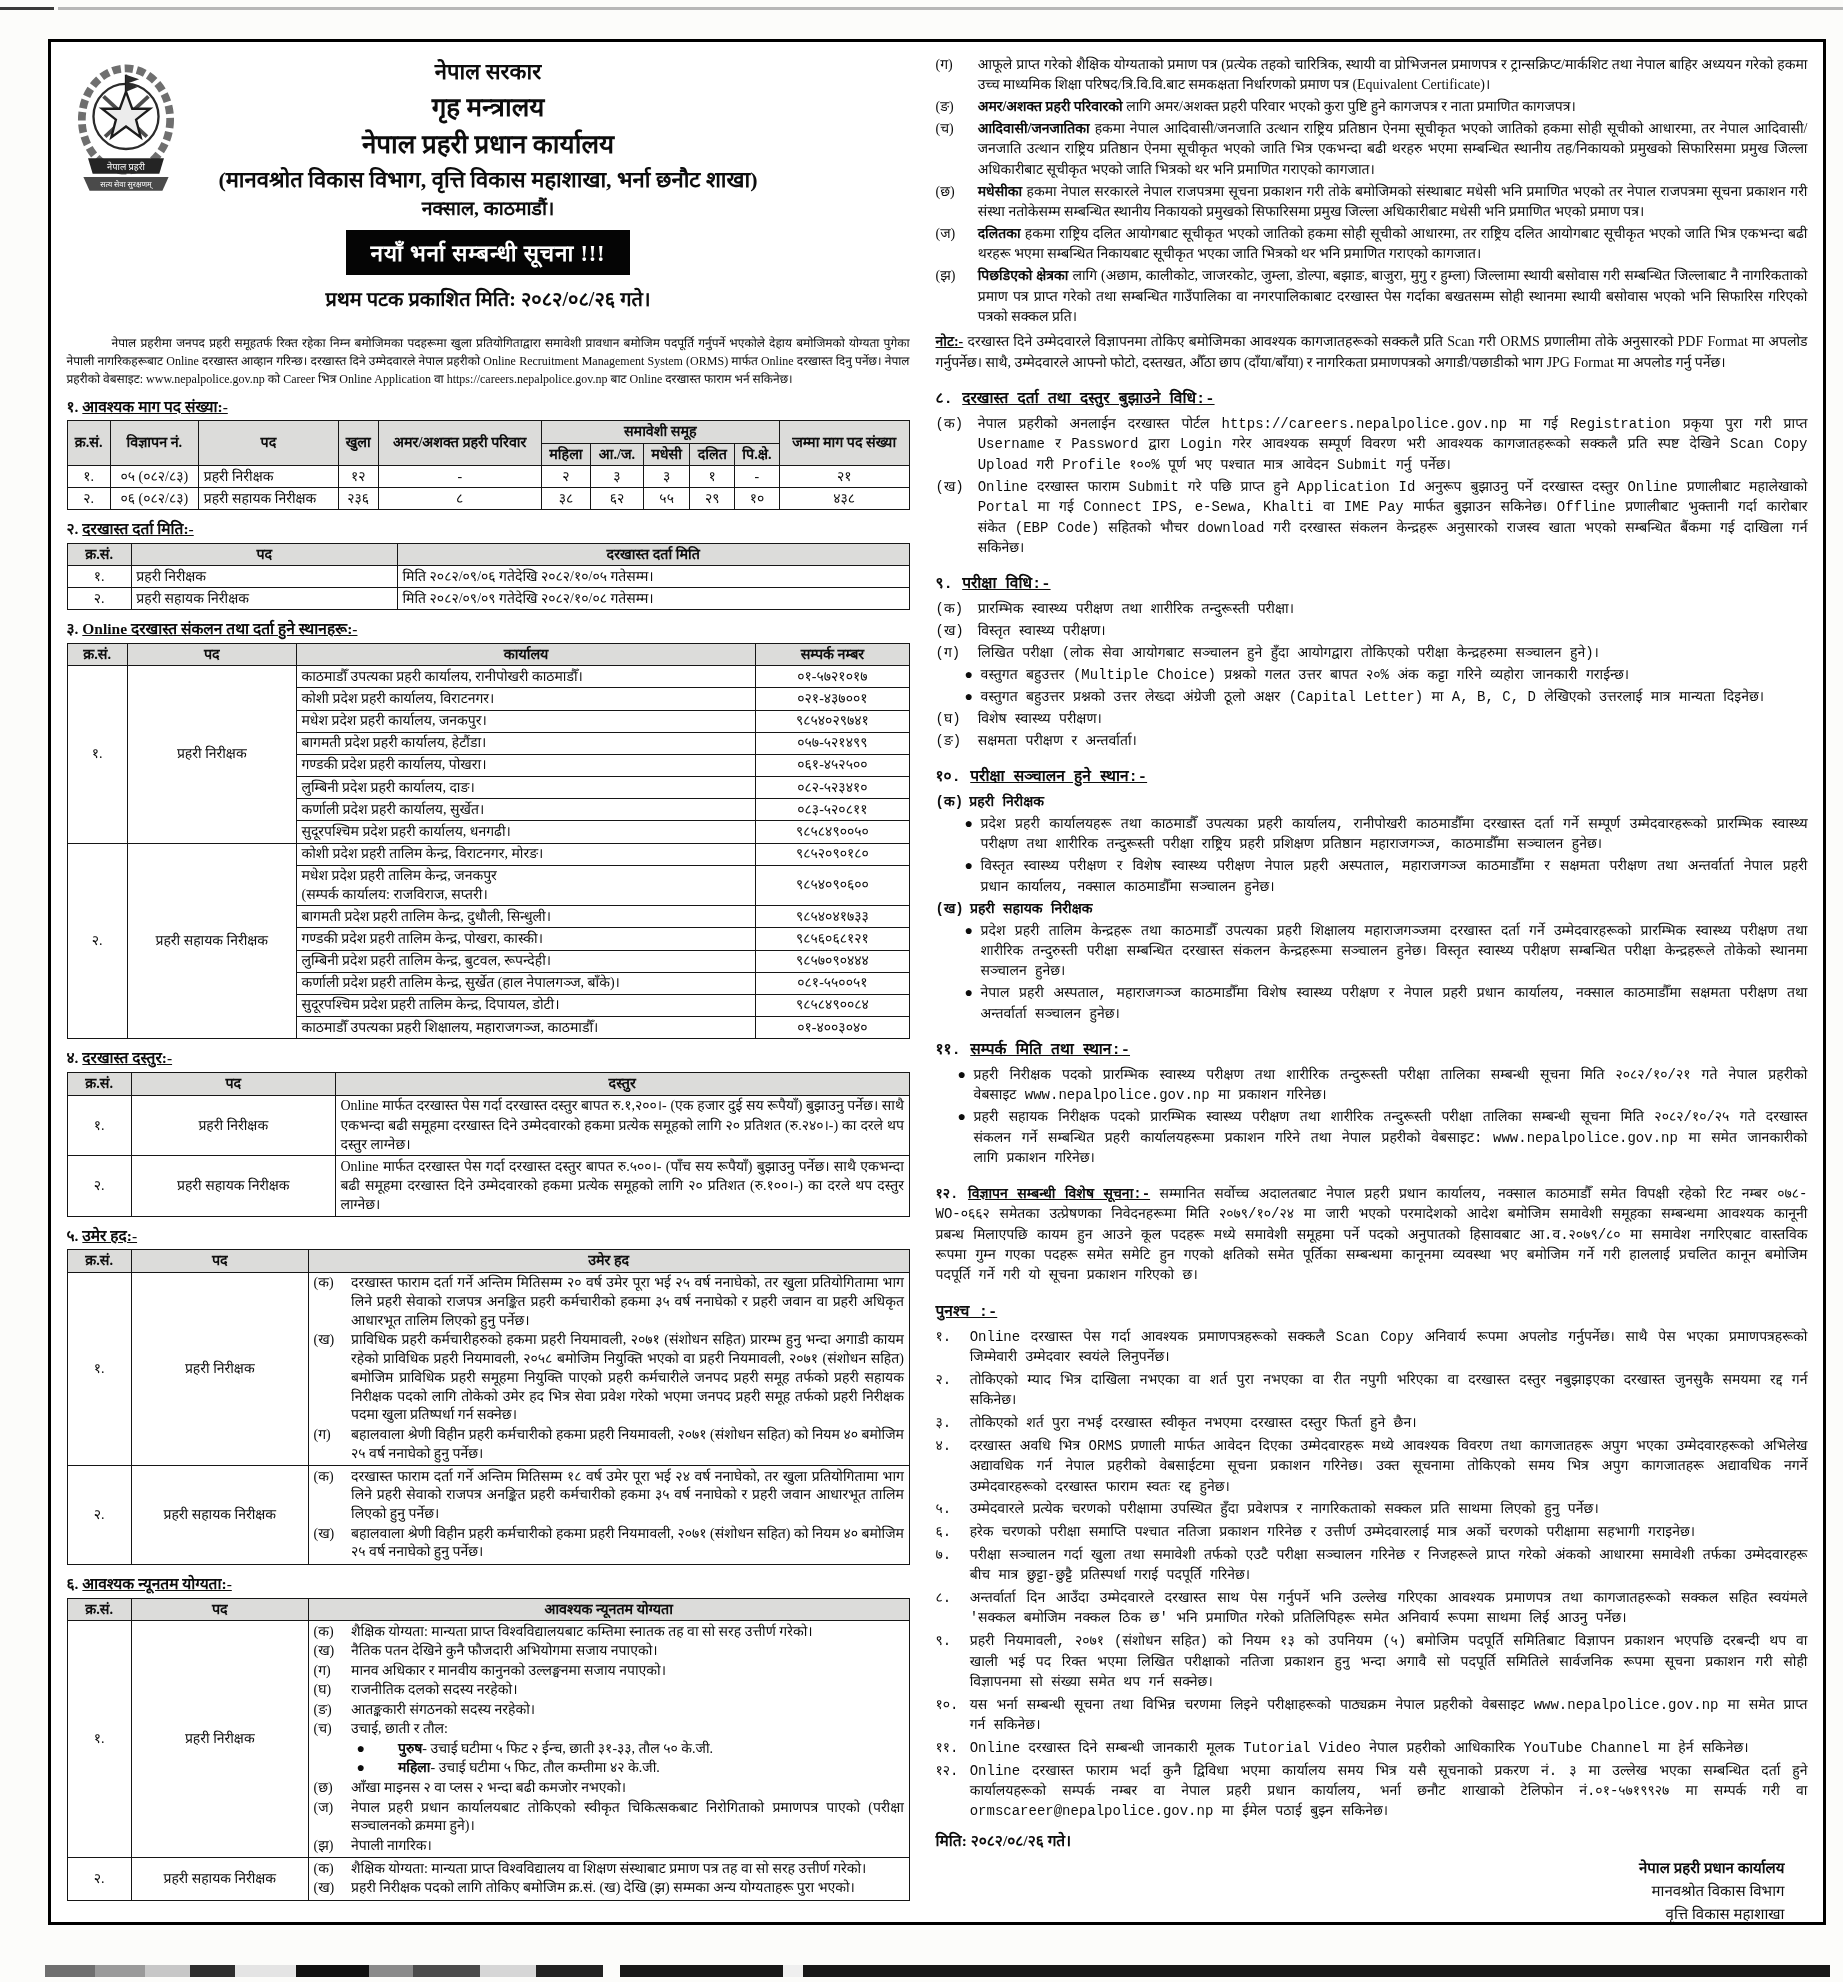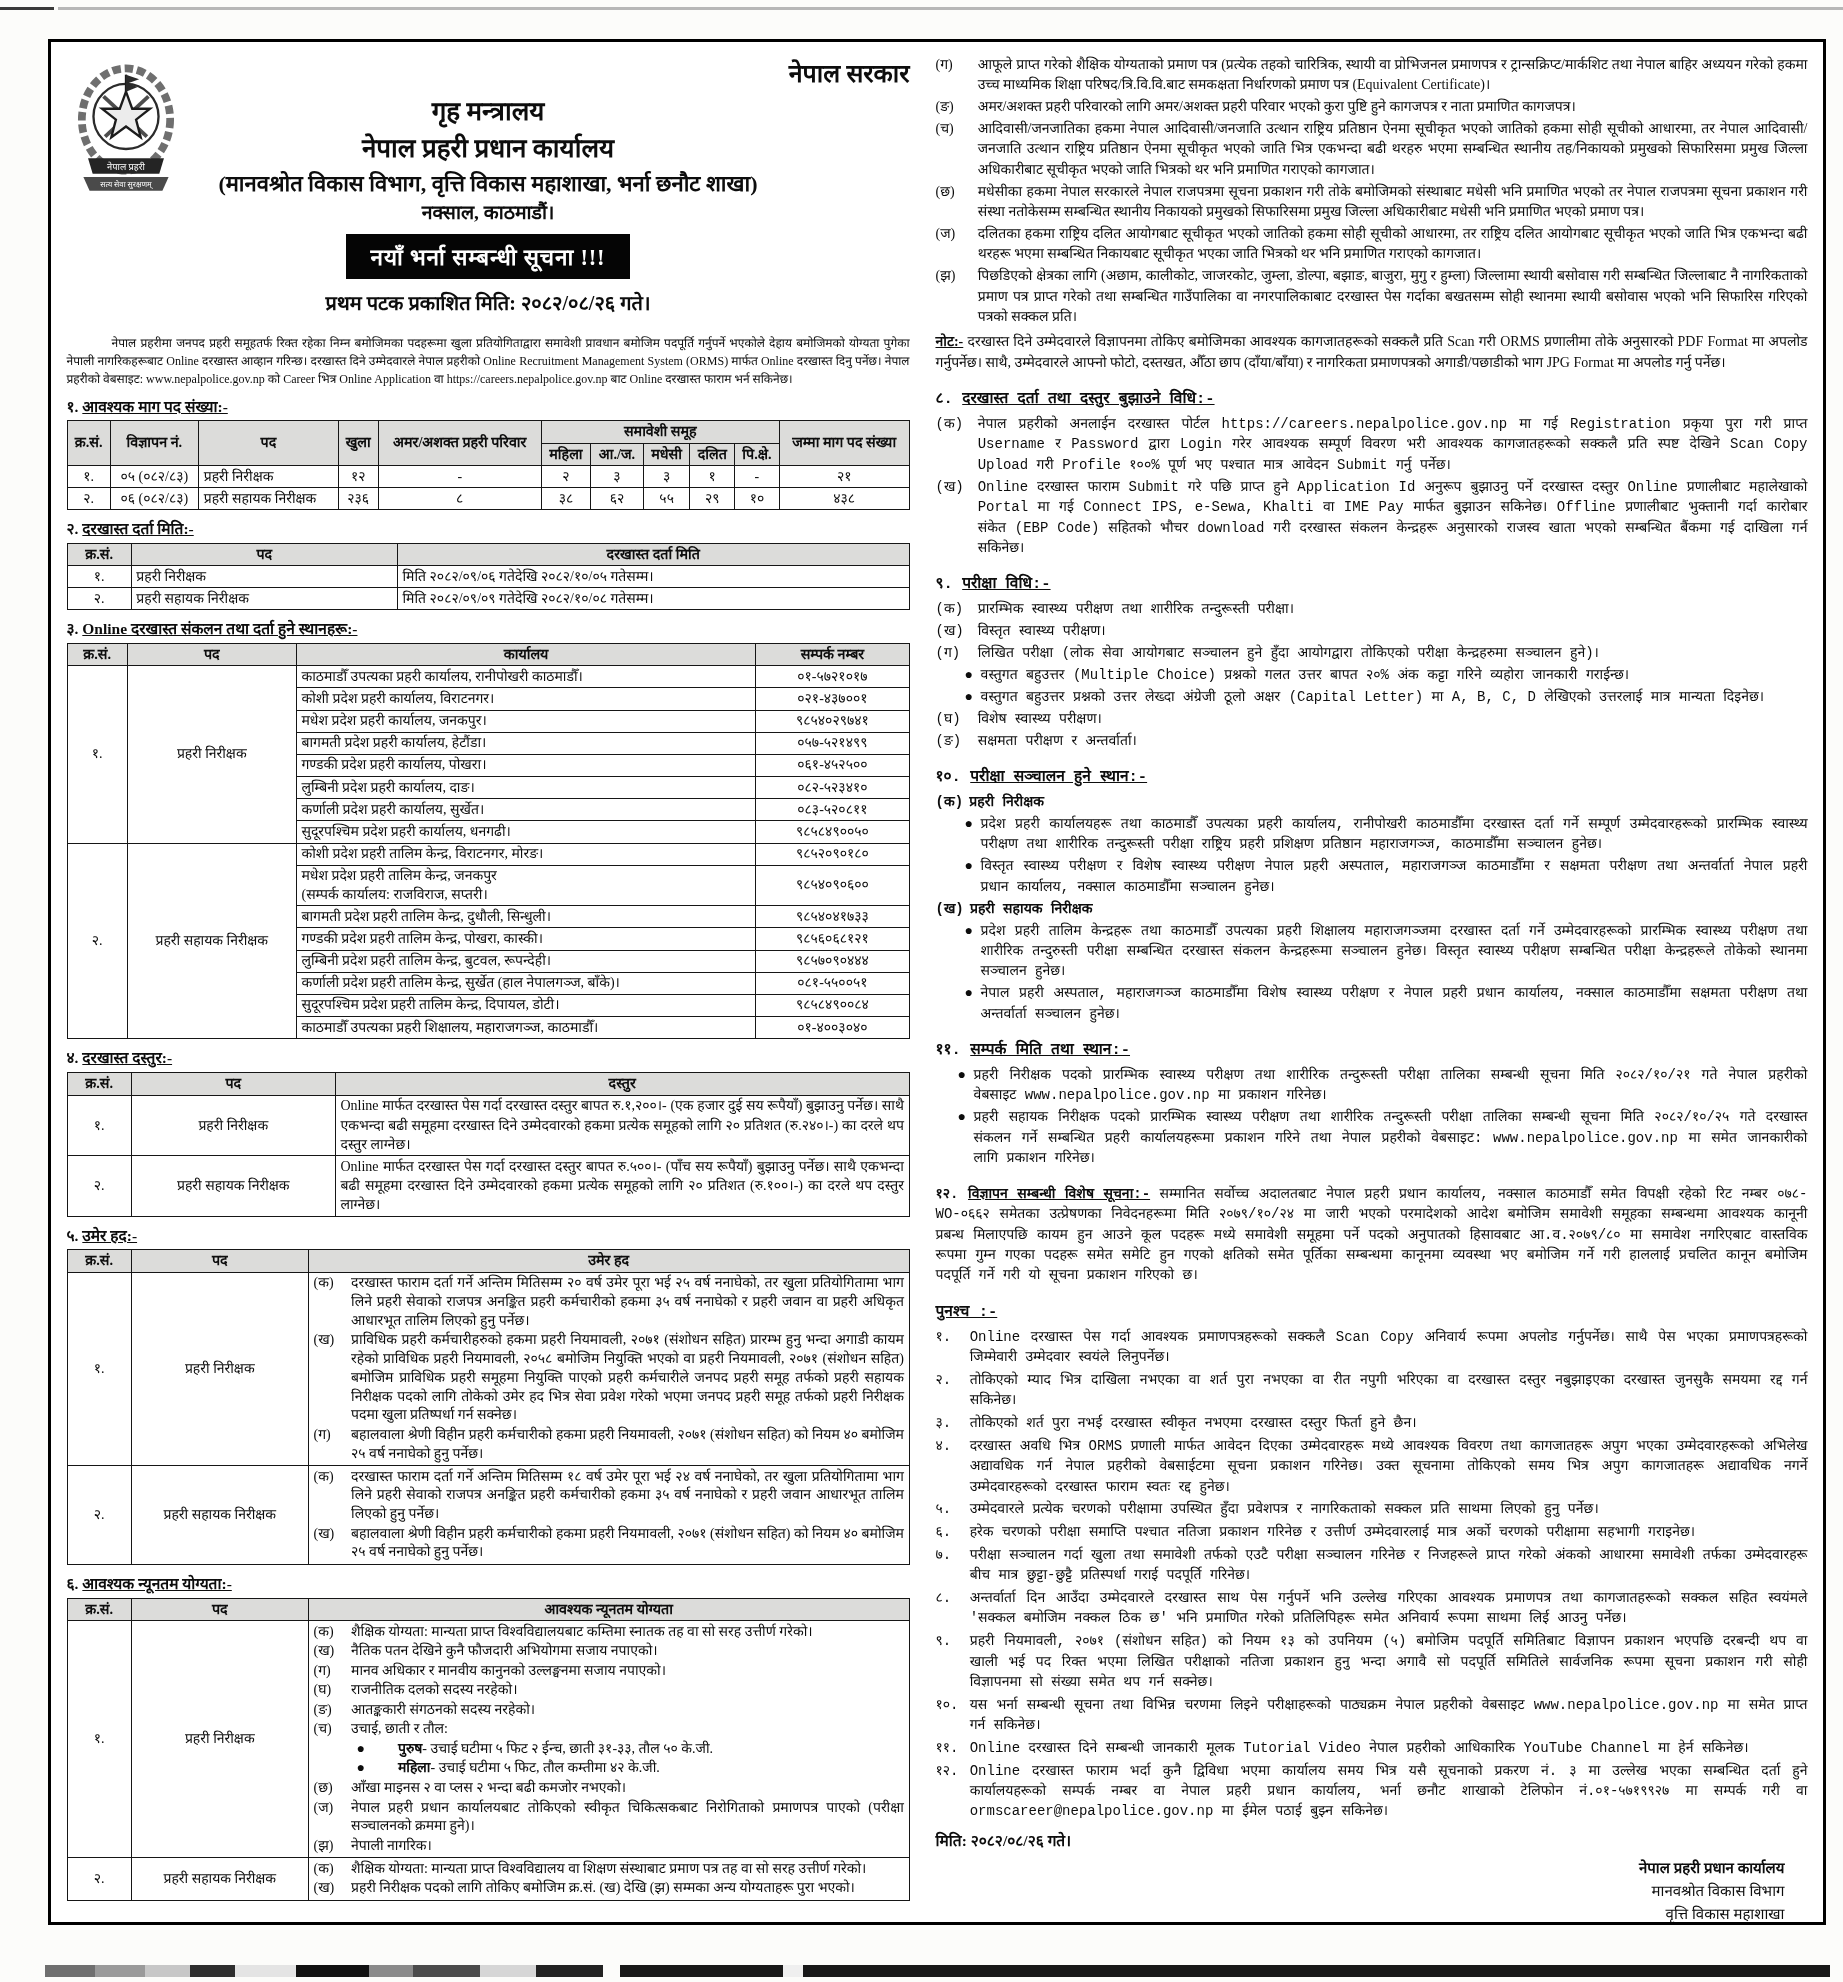--- a/index.html
+++ b/index.html
@@ -8,21 +8,21 @@
   .scan-topline{position:absolute;top:7px;left:58px;right:0;height:3.1px;background:#b7b7b7;}
   .scan-topline2{position:absolute;top:7px;left:0;width:54px;height:3.1px;background:#3a3a3a;}
   .frame{position:absolute;left:48px;top:39px;width:1778px;height:1886px;border:3.9px solid #000;
          box-sizing:border-box;padding:11px 15.5px 7.7px 15.5px;display:flex;gap:26px;overflow:hidden;background:#fff;}
   .col-left{width:843px;flex:none;}
   .col-right{flex:1;min-width:0;font-size:14px;line-height:1.46;text-align:justify;}
 
   
   .hdr{position:relative;text-align:center;min-height:276px;}
   .logo{position:absolute;left:4.6px;top:3.1px;width:110px;height:138px;}
-  .h-govt{font-size:25px;font-weight:bold;padding-top:1.5px;text-align:right;}
+  .h-govt{font-size:22px;font-weight:bold;padding-top:1.5px;}
   .h-min{font-size:26px;font-weight:bold;margin-top:3.1px;}
   .h-office{font-size:26px;font-weight:bold;margin-top:1.5px;}
   .h-dept{font-size:22px;font-weight:bold;margin-top:1.5px;}
   .h-addr{font-size:19.4px;font-weight:bold;margin-top:1.5px;}
   .banner{display:inline-block;background:#050505;color:#fff;font-size:22.5px;font-weight:bold;
           padding:7px 25px;margin-top:9.3px;letter-spacing:0.8px;}
   .pubdate{font-size:20px;font-weight:bold;margin-top:9.3px;}
 
   .intro{font-size:12px;line-height:1.5;text-align:justify;margin-top:4.6px;text-indent:45px;}
 
@@ -40,21 +40,21 @@
   .itm .lb{flex:none;width:33px;}
   .itm .tx{flex:1;text-align:justify;}
   .blt{display:flex;gap:7px;text-align:left;padding-left:43px;line-height:1.34;margin:0.8px 0;}
   .blt .dot{flex:none;}
   .blt .bx b{font-weight:bold;margin-left:26px;}
 
   
   .ditem{display:flex;gap:6.2px;margin:1.5px 0;}
   .ditem .lb{flex:none;width:36px;}
   .ditem .tx{flex:1;}
-  .ditem .tx b{font-weight:normal;}
+  .ditem .tx b{font-weight:bold;}
 
   .note{margin:4.6px 0 3.1px 0;}
   .note .nlb{font-weight:bold;text-decoration:underline;}
   .rsec{margin-top:15px;font-family:Liberation Mono, monospace;}
   .rsec-title{font-size:15.5px;font-weight:bold;margin:4.6px 0 3.1px 0;}
   .rsec-title .t{text-decoration:underline;}
   .rblt{display:flex;gap:7.7px;padding-left:29px;margin:1.5px 0;}
   .rblt .dot{flex:none;}
   .rblt.big{padding-left:22px;font-weight:bold;}
   .rblt.big .bx{font-weight:normal;}

